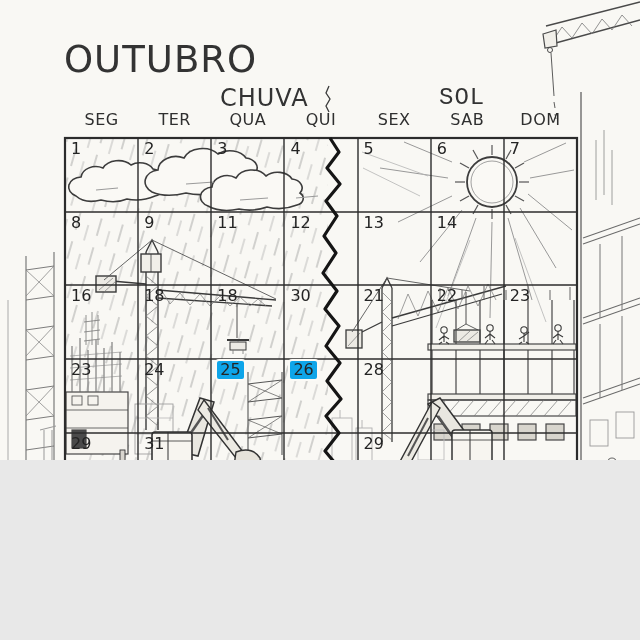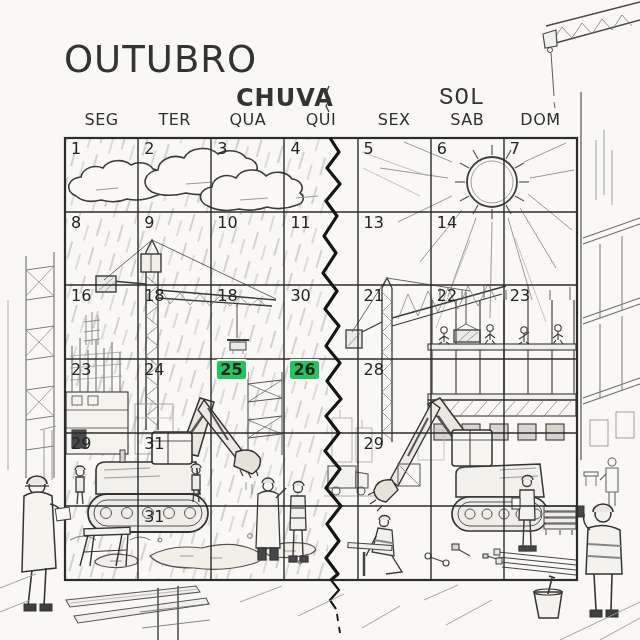--- a/index.html
+++ b/index.html
@@ -1,42 +1,42 @@
 <!DOCTYPE html>
 <html><head>
 <meta charset="utf-8">
 <style>
   html,body{margin:0;padding:0;background:#e8e8e8;}
   .canvas{
-    position:relative;width:640px;height:640px;overflow:hidden;
+    position:relative;width:640px;height:460px;overflow:hidden;
     background:#f9f8f4;color:#2d2d2d;
     font-family:"DejaVu Sans",sans-serif;
   }
   .artwork{position:absolute;left:0;top:0;width:640px;height:640px;}
   .month-title{
     position:absolute;left:64px;top:38px;
     font-size:37px;letter-spacing:1px;color:#333;font-weight:500;
   }
   .half-label{position:absolute;top:84px;font-size:24px;letter-spacing:1px;color:#333;}
-  .label-chuva{left:236px;font-weight:bold;}
+  .label-chuva{left:220px;}
   .label-sol{left:439px;font-family:Liberation Mono, monospace;}
   .weekday-row{
     position:absolute;left:65px;top:110px;width:512px;
     display:grid;grid-template-columns:repeat(7,1fr);
     text-align:center;font-size:16px;letter-spacing:0.5px;color:#2f2f2f;
   }
   .calendar-grid{
     position:absolute;left:65px;top:138px;width:512px;height:442px;
     display:grid;grid-template-columns:repeat(7,1fr);grid-template-rows:repeat(6,1fr);
   }
   .cell{position:relative;}
   .cell-number{
     position:absolute;left:6px;top:2px;font-size:16px;color:#242424;line-height:1.15;
   }
-  .cell-number.badge{background:#22c55e;padding:0 3px;border-radius:2px;box-shadow:0 0 0 2px #fbfaf6;font-weight:bold;}
+  .cell-number.badge{background:#0ea5e9;padding:0 3px;border-radius:2px;box-shadow:0 0 0 2px #fbfaf6;}
 </style>
 </head>
 <body>
 
 <div class="canvas">
 
   <svg class="artwork" viewBox="0 0 640 640">
     <defs>
       <pattern id="rainp" width="22" height="30" patternUnits="userSpaceOnUse" patternTransform="rotate(16)">
         <line x1="4" y1="2" x2="4" y2="20" stroke="#8f8f8f" stroke-width="1"></line>
@@ -557,26 +557,26 @@
       <div class="cell">
         <span class="cell-number">7</span>
       </div>
       <div class="cell">
         <span class="cell-number">8</span>
       </div>
       <div class="cell">
         <span class="cell-number">9</span>
       </div>
       <div class="cell">
-        <span class="cell-number">10</span>
-      </div>
-      <div class="cell">
         <span class="cell-number">11</span>
       </div>
       <div class="cell">
+        <span class="cell-number">12</span>
+      </div>
+      <div class="cell">
         <span class="cell-number">13</span>
       </div>
       <div class="cell">
         <span class="cell-number">14</span>
       </div>
       <div class="cell">
         <span class="cell-number"></span>
       </div>
       <div class="cell">
         <span class="cell-number">16</span>

